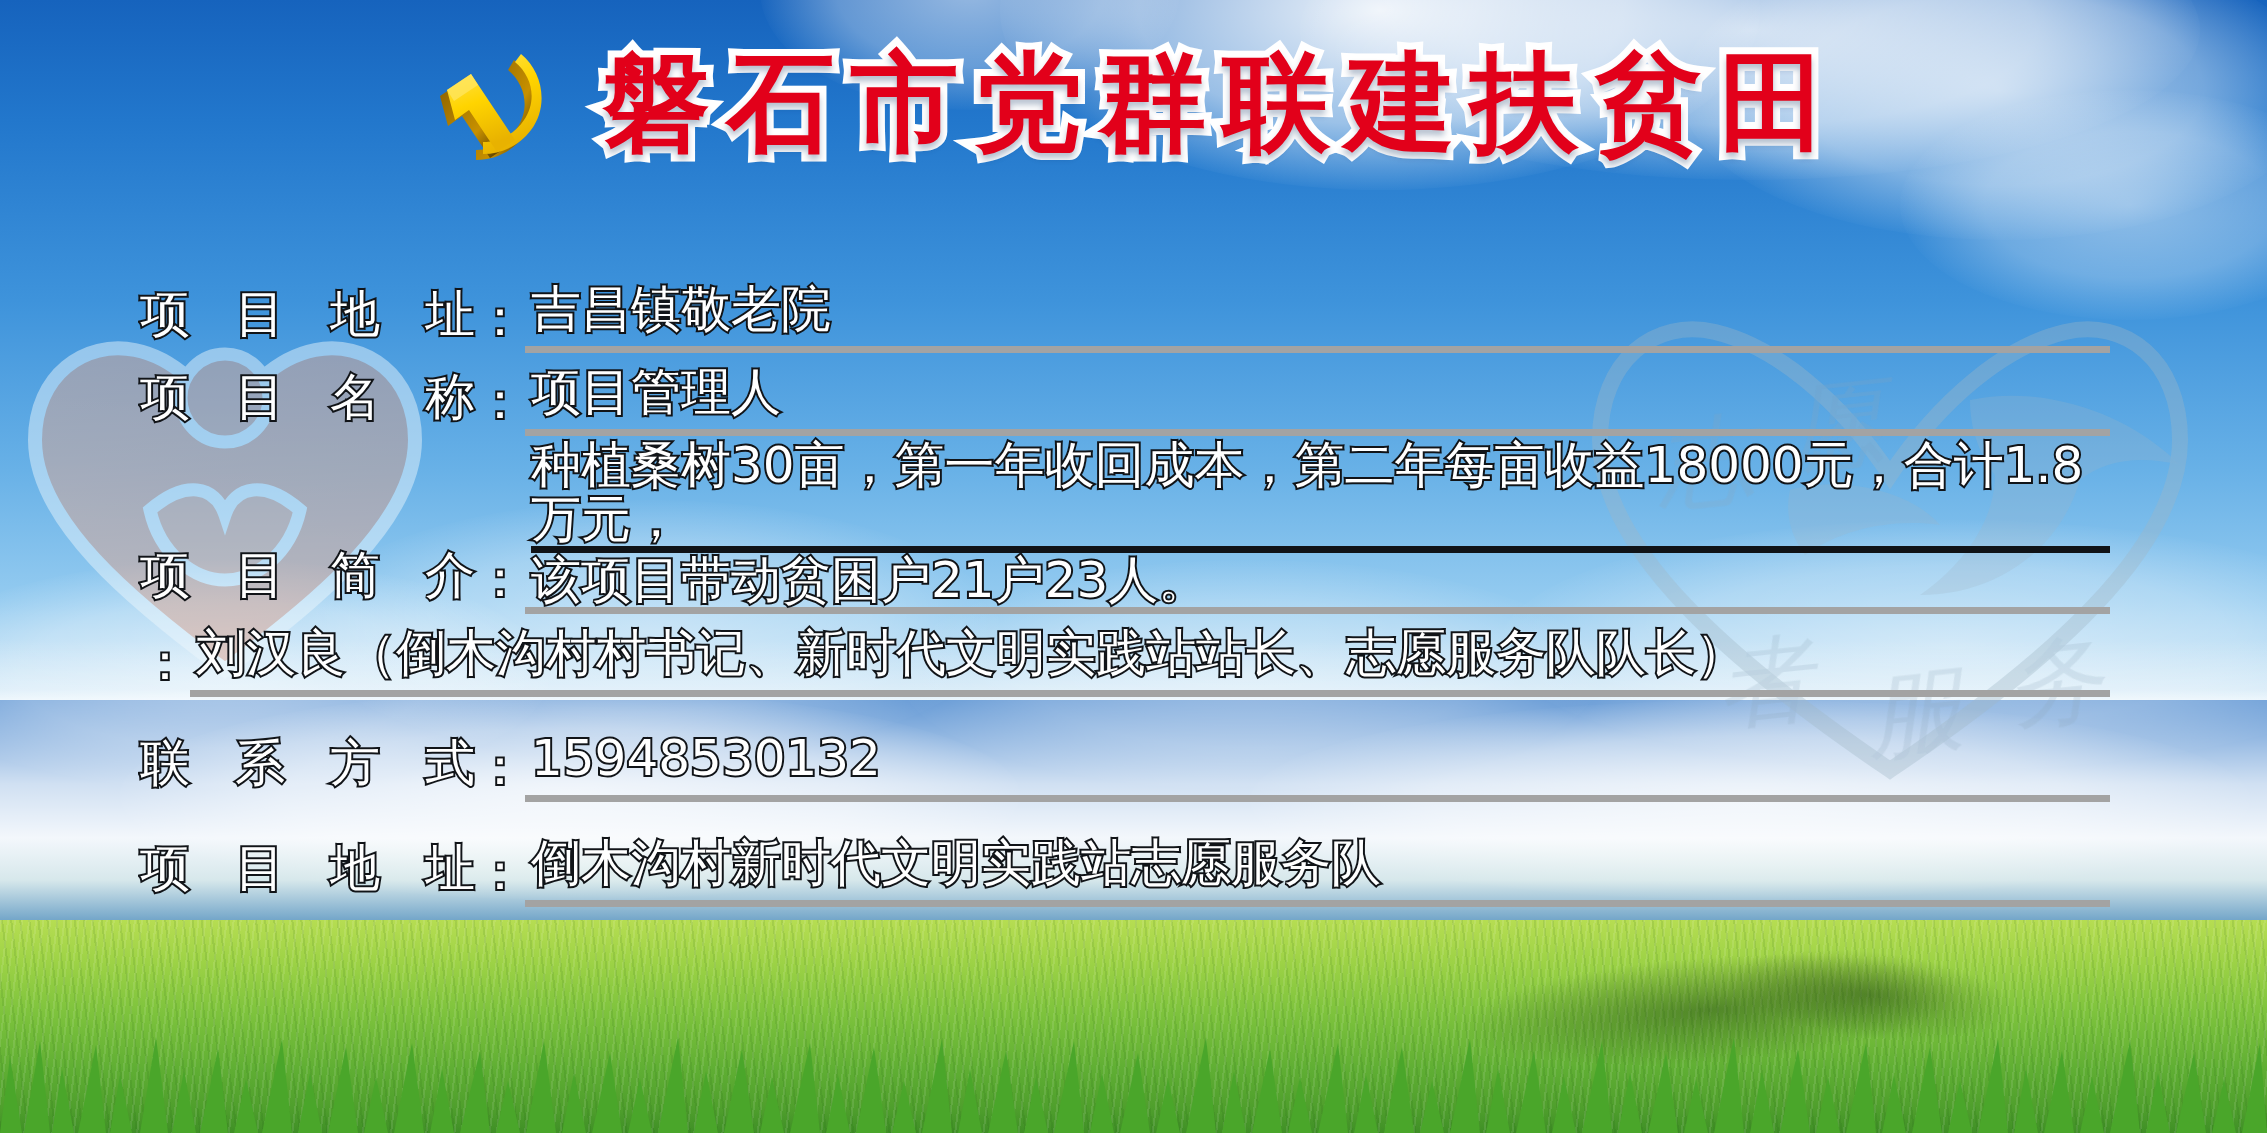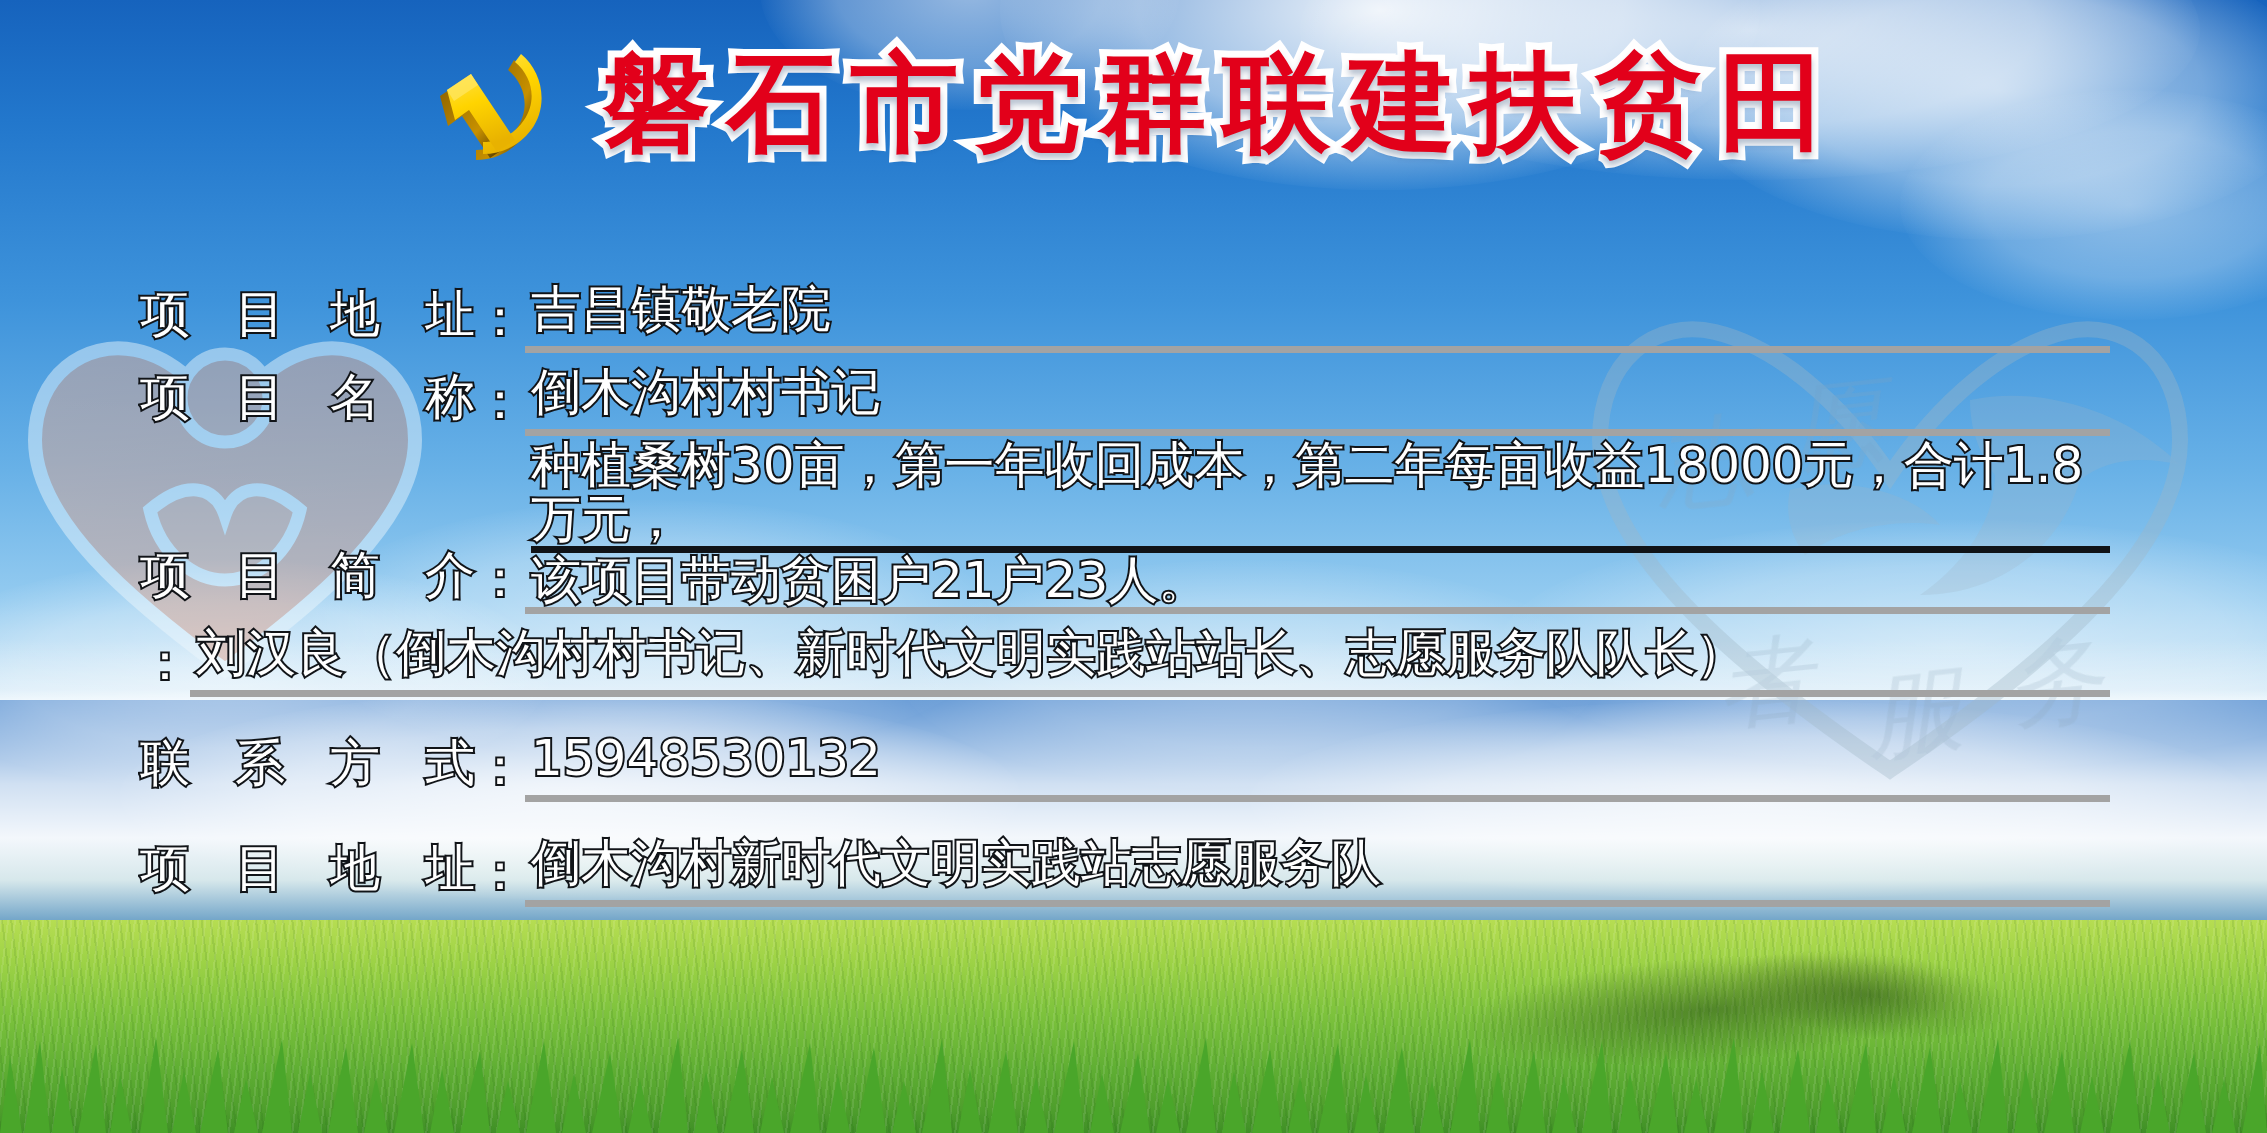--- a/index.html
+++ b/index.html
@@ -339,21 +339,21 @@
       <div class="colon">：</div>
       <div class="value-wrap">
         <div class="value">吉昌镇敬老院</div>
       </div>
     </div>
 
     <div class="row r-name">
       <div class="label">项目名称</div>
       <div class="colon">：</div>
       <div class="value-wrap">
-        <div class="value">倒木沟村村书记</div>
+        <div class="value">项目管理人</div>
       </div>
     </div>
 
     <div class="row r-desc desc">
       <div class="label">项目简介</div>
       <div class="colon">：</div>
       <div class="value-wrap">
         <div class="value wrapline">
           <span class="ln">种植桑树30亩，第一年收回成本，第二年每亩收益18000元，合计1.8万元，</span>
           <span class="ln">该项目带动贫困户21户23人。</span>

